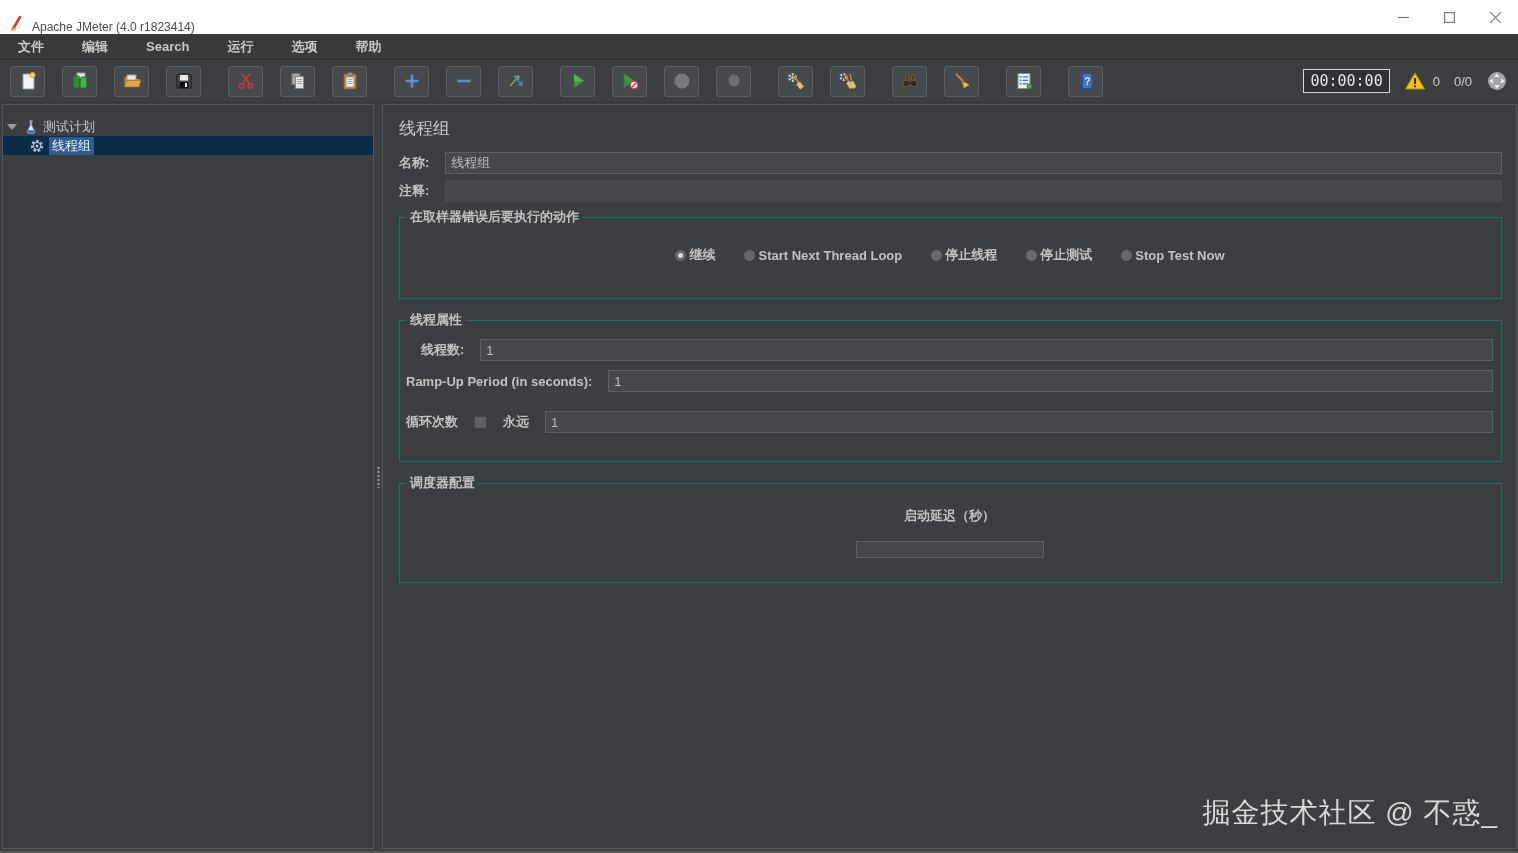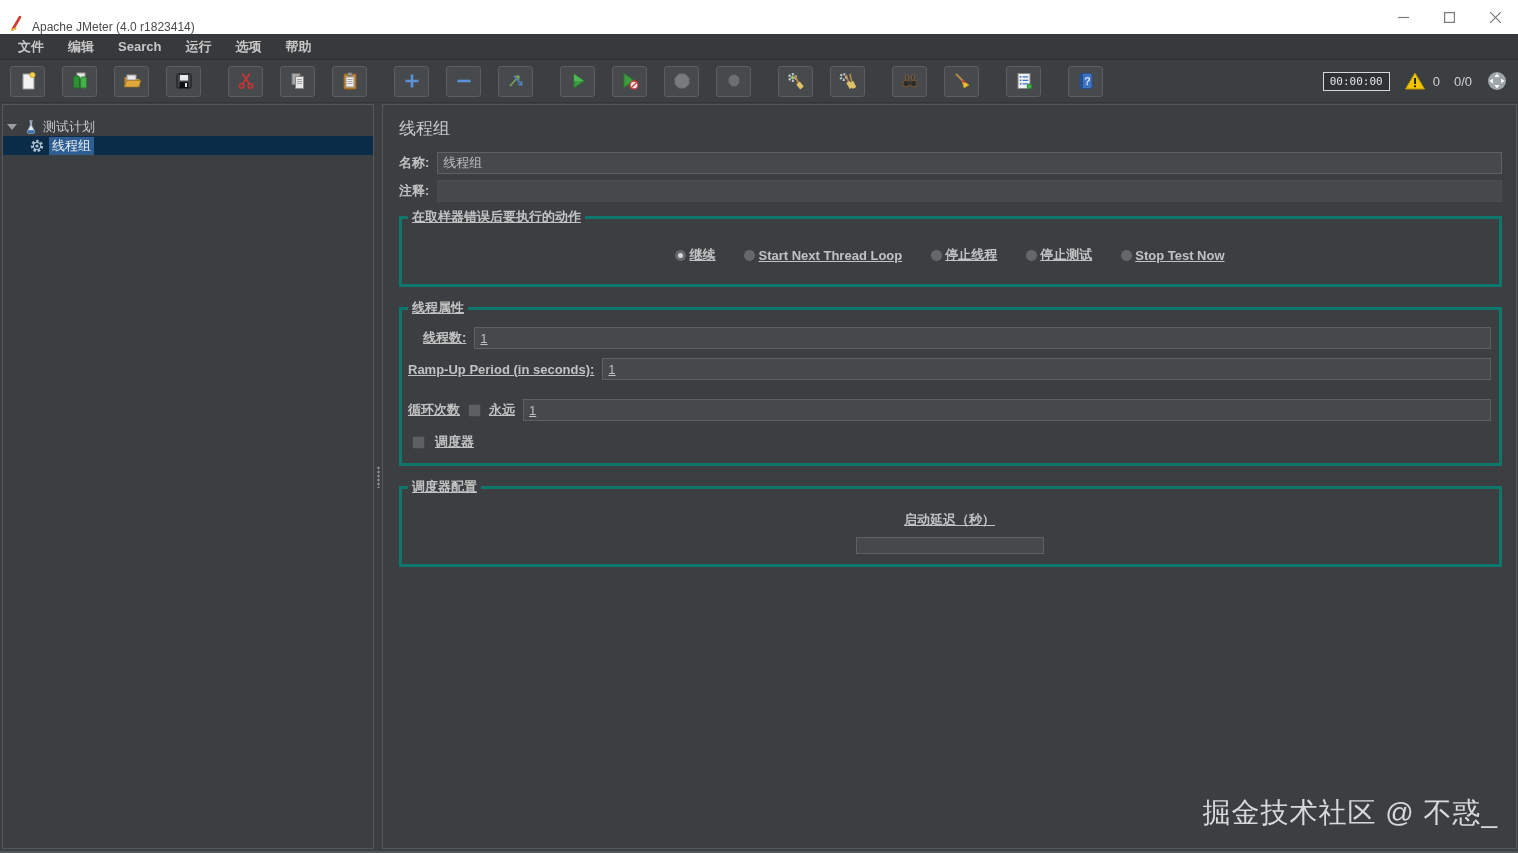--- a/index.html
+++ b/index.html
@@ -11,49 +11,49 @@
     border-bottom:2px solid #555;
   }
   
   .titlebar { height:34px; background:#ffffff; display:flex; align-items:flex-end; flex:0 0 auto; }
   .titlebar .logo { margin:0 8px 0 10px; }
   .titlebar .title { color:#4a4a4a; font-size:12px; }
   .win-controls { margin-left:auto; display:flex; height:100%; }
   .win-btn { width:46px; height:100%; display:flex; align-items:center; justify-content:center; color:#7a7a7a; cursor:default; }
   .win-btn svg { display:block; }
   
-  .menubar { height:26px; background:#37393b; display:flex; align-items:center; padding-left:8px; gap:4px; flex:0 0 auto; border-bottom:1px solid #2c2e30; }
+  .menubar { height:26px; background:#37393b; display:flex; align-items:center; padding-left:8px; gap:18px; flex:0 0 auto; border-bottom:1px solid #2c2e30; }
   .menu-item { padding:3px 10px; color:#c8c8c8; font-weight:bold; font-size:13px; }
   
   .toolbar { height:43px; background:#3c3f41; display:flex; align-items:center; padding:0 10px; flex:0 0 auto; border-bottom:1px solid #333537; }
   .tb-group { display:flex; gap:17px; margin-right:27px; }
   .tb-btn { width:35px; height:31px; background:#474a4c; border:1px solid #5c5f61; border-radius:3px;
             display:flex; align-items:center; justify-content:center; }
   .tb-btn svg { display:block; }
   .tb-right { margin-left:auto; display:flex; align-items:center; gap:14px; }
   .timer-box { border:1px solid #d7d7d7; background:#2f3234; color:#e4e4e4; font-family:"DejaVu Sans Mono","Liberation Mono",monospace;
-               font-size:11px; padding:2px 6px; }
+               font-size:15px; padding:2px 6px; }
   .count-num { color:#d0d0d0; font-size:13px; }
   
   .content { flex:1; display:flex; min-height:0; padding:1px 1px 2px 2px; }
   .tree-panel { width:372px; background:#3c3f41; border:1px solid #55585a; overflow:hidden; position:relative; }
   .tree-row { height:19px; display:flex; align-items:center; gap:4px; padding-left:4px; color:#c8c8c8; margin-top:12px; }
   .tree-row .caret { width:0; height:0; border-left:5px solid transparent; border-right:5px solid transparent; border-top:6px solid #9a9da0; margin-right:2px; }
   .tree-row.selected { background:#0b2c49; padding-left:26px; margin-top:0; }
   .tree-row.selected .lbl { background:#2e5e91; color:#e8eef5; padding:0 3px; }
   .splitter { width:8px; background:#3c3f41; display:flex; align-items:center; justify-content:center; cursor:col-resize; }
   .grip { width:3px; height:22px; background-image:radial-gradient(#8a8d8f 1px, transparent 1.2px); background-size:3px 4px; }
   .main-panel { flex:1; background:#3c3f41; border:1px solid #55585a; padding:10px 14px 0 16px; overflow:hidden; position:relative; }
   .panel-title { font-size:17px; color:#c8c8c8; margin:2px 0 12px 0; }
-  .frow { display:flex; align-items:center; margin-bottom:6px; gap:8px; }
+  .frow { display:flex; align-items:center; margin-bottom:6px; gap:16px; }
   .flabel { font-weight:bold; color:#c2c2c2; white-space:nowrap; }
   .tinput { flex:1; height:22px; background:#46494b; border:1px solid #5e6163; color:#bcbcbc;
             font-family:"Liberation Sans","DejaVu Sans",sans-serif; font-size:13px; padding:0 5px; outline:none; }
   .tinput.subtle { border-color:#4a4d4f; }
-  fieldset { border:3px solid #0f766e; margin:12px 0 0 0; padding:6px 8px 8px 6px;text-decoration:underline; }
+  fieldset { border:1px solid #0f766e; margin:12px 0 0 0; padding:6px 8px 22px 6px; }
   legend { font-weight:bold; color:#c2c2c2; padding:0 4px; font-size:13px; }
   .radio-row { display:flex; justify-content:center; align-items:center; gap:28px; padding:14px 0 12px 0; }
   .radio-opt { display:flex; align-items:center; gap:2px; }
   .radio-circ { width:13px; height:13px; border-radius:50%; background:#64686a; border:1px solid #3a3c3e; position:relative; }
   .radio-circ.sel::after { content:""; position:absolute; left:3px; top:3px; width:5px; height:5px; border-radius:50%; background:#d8d8d8; }
   .radio-lbl { font-weight:bold; color:#c2c2c2; }
   .checkbox { width:13px; height:13px; background:#5c6062; border:1px solid #434547; border-radius:2px; }
   .cbrow { display:flex; align-items:center; gap:10px; margin:12px 0 0 4px; }
   .watermark { position:absolute; right:18px; bottom:16px; font-size:28px; color:#d8d8d8; letter-spacing:1px; }
 </style>
@@ -361,24 +361,20 @@
       </div>
 
       <div class="frow" style="margin-top:19px;">
         <span class="flabel">循环次数</span>
         <span class="checkbox"></span>
         <span class="flabel">永远</span>
         <input class="tinput" type="text" value="1" style="">
       </div>
 
 
-      <div class="cbrow" style="margin-bottom:4px;">
-        <span class="checkbox"></span>
-        <span class="flabel">调度器</span>
-      </div>
     </fieldset>
 
     <fieldset>
       <legend>调度器配置</legend>
 
 
       <div class="frow" style="margin-top:9px;margin-bottom:2px;flex-direction:column;">
         <span class="flabel">启动延迟（秒）</span>
         <input class="tinput" type="text" value="" style="">
       </div>

